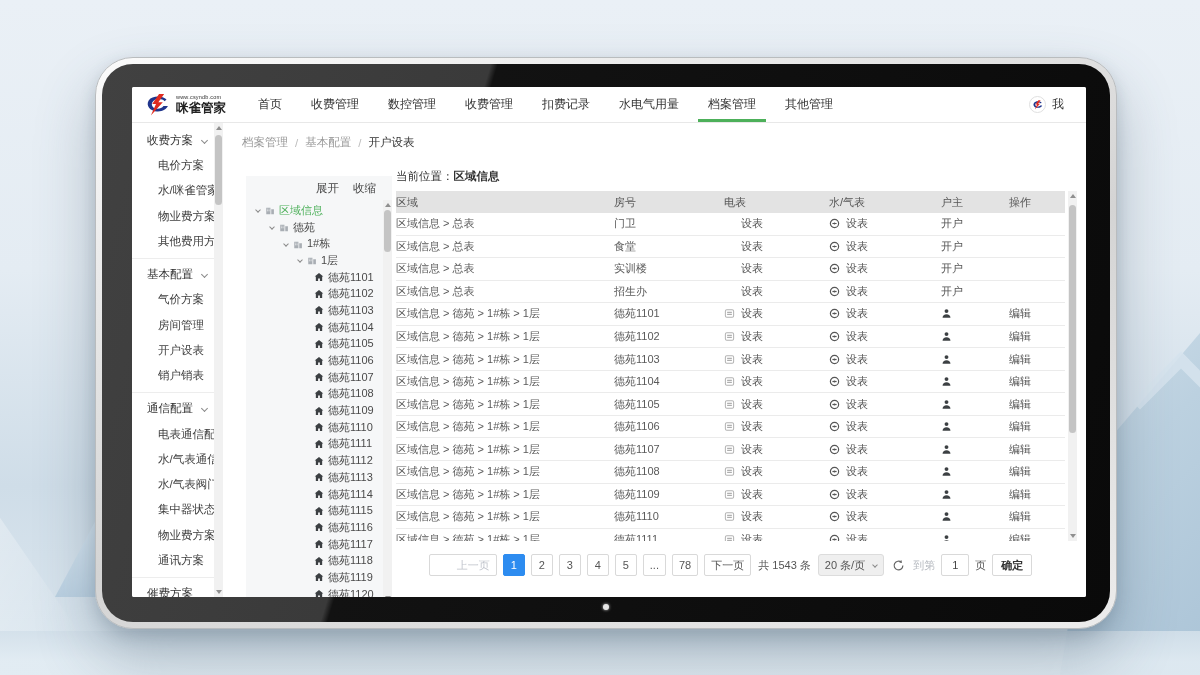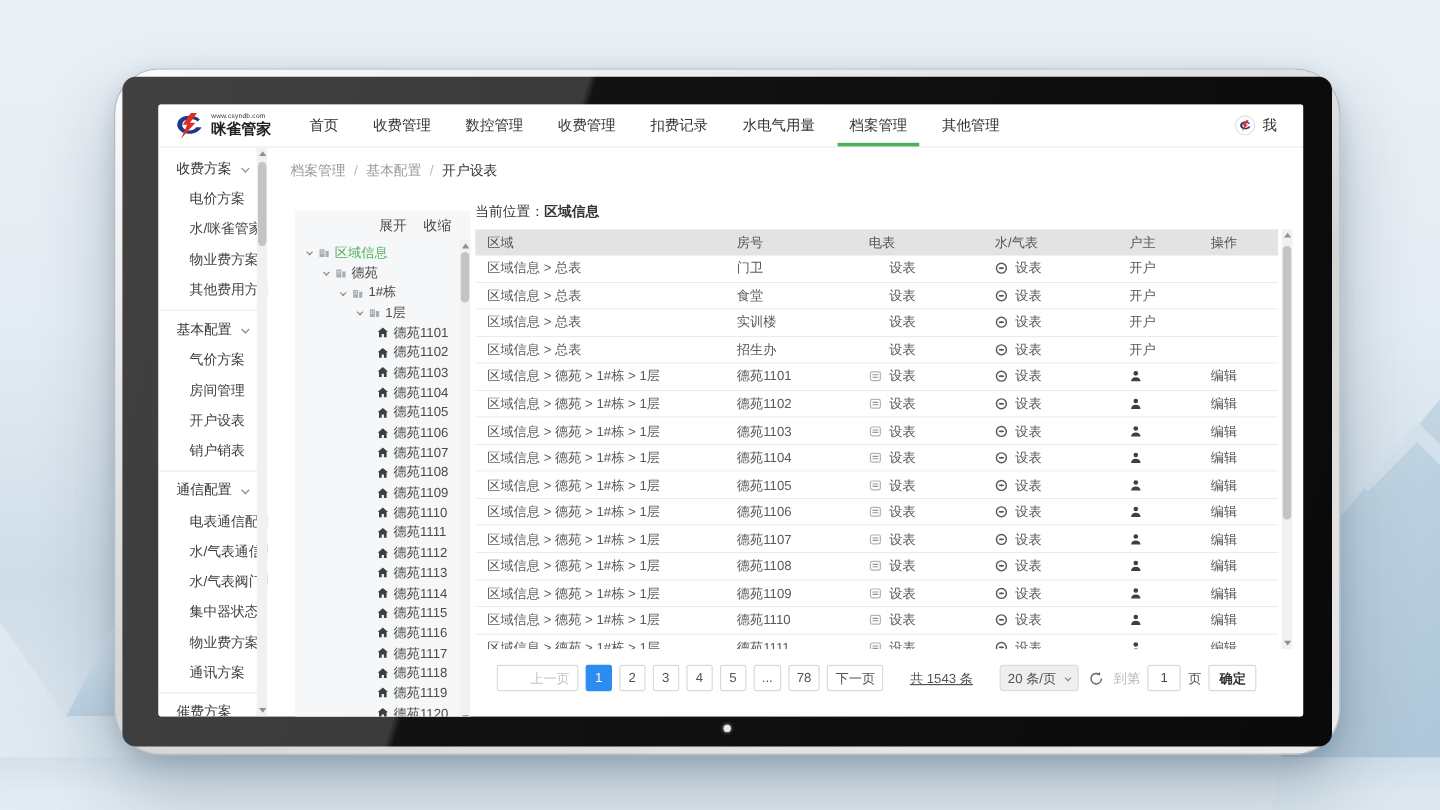--- a/index.html
+++ b/index.html
@@ -20,21 +20,21 @@
   .bg-diag{left:-30px;top:396px;width:240px;height:280px;
     background:linear-gradient(115deg,rgba(255,255,255,.5),rgba(255,255,255,0) 60%);
     clip-path:polygon(0 28%,58% 100%,0 100%);}
   .bg-strip{position:absolute;left:0;bottom:0;width:100%;height:44px;
     background:linear-gradient(180deg,#d3e0ea,#e2ecf3 70%);opacity:.9;}
   
   .monitor{position:absolute;left:95px;top:57px;width:1022px;height:572px;border-radius:38px;
     background:linear-gradient(160deg,#fbfbfb 0%,#d4d4d4 55%,#ececec 100%);
     border:1px solid #b9bcbe;
     box-shadow:0 30px 60px rgba(60,80,100,.32),0 6px 16px rgba(60,80,100,.2);}
-  .bezel{position:absolute;left:6px;top:6px;right:6px;bottom:6px;border-radius:11px;overflow:hidden;
+  .bezel{position:absolute;left:6px;top:6px;right:6px;bottom:6px;border-radius:31px;overflow:hidden;
     background:linear-gradient(107deg,#414141 0%,#3a3a3a 33%,#121212 33.6%,#0a0a0a 100%);}
   .webcam{position:absolute;left:50%;bottom:12px;width:6px;height:6px;border-radius:50%;
     background:#e8e8e8;box-shadow:0 0 3px rgba(255,255,255,.8);transform:translateX(-50%);}
   .screen{position:absolute;left:30px;top:23px;width:954px;height:510px;background:#fff;
     border-radius:2px;overflow:hidden;font-size:12px;color:#444;}
   
   .topbar{position:absolute;left:0;top:0;width:100%;height:36px;background:#fff;
     border-bottom:1px solid #e8e8e8;display:flex;align-items:center;}
   .brand{display:flex;align-items:center;gap:4px;padding-left:10px;width:106px;flex:0 0 auto;cursor:pointer;}
   .brand-text{display:flex;flex-direction:column;line-height:1;}
@@ -83,37 +83,37 @@
   .tree-sbar{right:0;top:24px;bottom:2px;}
   
   .main-panel{position:absolute;left:173px;top:41px;width:681px;bottom:0;}
   .location{position:absolute;left:0;top:5px;font-size:11.5px;color:#333;}
   .location b{font-weight:bold;}
   .table-wrap{position:absolute;left:0;top:27px;width:669px;height:350px;overflow:hidden;}
   .thead{display:flex;height:22px;background:#e3e3e3;align-items:center;font-size:11px;color:#555;}
   .tbody{height:328px;overflow:hidden;}
   .trow{display:flex;height:22.55px;align-items:center;border-bottom:1px solid #ebebeb;font-size:11px;color:#5a5a5a;background:#fff;}
   .cell{display:flex;align-items:center;flex:0 0 auto;}
-  .col-area{width:218px;padding-left:10px;}
+  .col-area{width:218px;}
   .col-room{width:110px;}
   .col-meter{width:105px;}
   .col-valve{width:112px;}
   .col-owner{width:68px;}
   .col-action{flex:1;}
   .icon-slot{width:17px;display:flex;align-items:center;flex:0 0 auto;}
   .link{cursor:pointer;color:#555;}
   .table-sbar{right:0;top:27px;height:350px;}
   
   .pagination{position:absolute;left:0;top:390px;width:669px;height:22px;display:flex;
     align-items:center;justify-content:center;gap:6px;font-size:11px;color:#555;}
   .pg-btn,.pg-num{height:22px;min-width:22px;padding:0 6px;border:1px solid #d9d9d9;border-radius:2px;
     background:#fff;display:flex;align-items:center;justify-content:center;cursor:pointer;color:#555;}
   .pg-btn.disabled{color:#c0c4cc;cursor:default;padding-left:27px;}
   .pg-num.active{background:#2d8cf0;border-color:#2d8cf0;color:#fff;}
-  .pg-total{margin:0 16px;color:#555;text-decoration:underline;}
+  .pg-total{margin:0 1px;color:#555;}
   .pg-size{height:22px;padding:0 6px;border:1px solid #dcdcdc;border-radius:3px;background:#efefef;
     display:flex;align-items:center;gap:8px;cursor:pointer;}
   .pg-size .chev{width:4px;height:4px;}
   .pg-refresh{margin:0 2px;display:flex;align-items:center;cursor:pointer;}
   .pg-goto-label{color:#b6bac0;}
   .pg-input{width:28px;height:22px;border:1px solid #d9d9d9;border-radius:2px;text-align:center;
     font-size:11px;color:#444;outline:none;padding:0;}
   .pg-confirm{height:22px;padding:0 8px;border:1px solid #d9d9d9;border-radius:2px;background:#fff;
     font-weight:bold;color:#333;display:flex;align-items:center;cursor:pointer;}
 </style>

